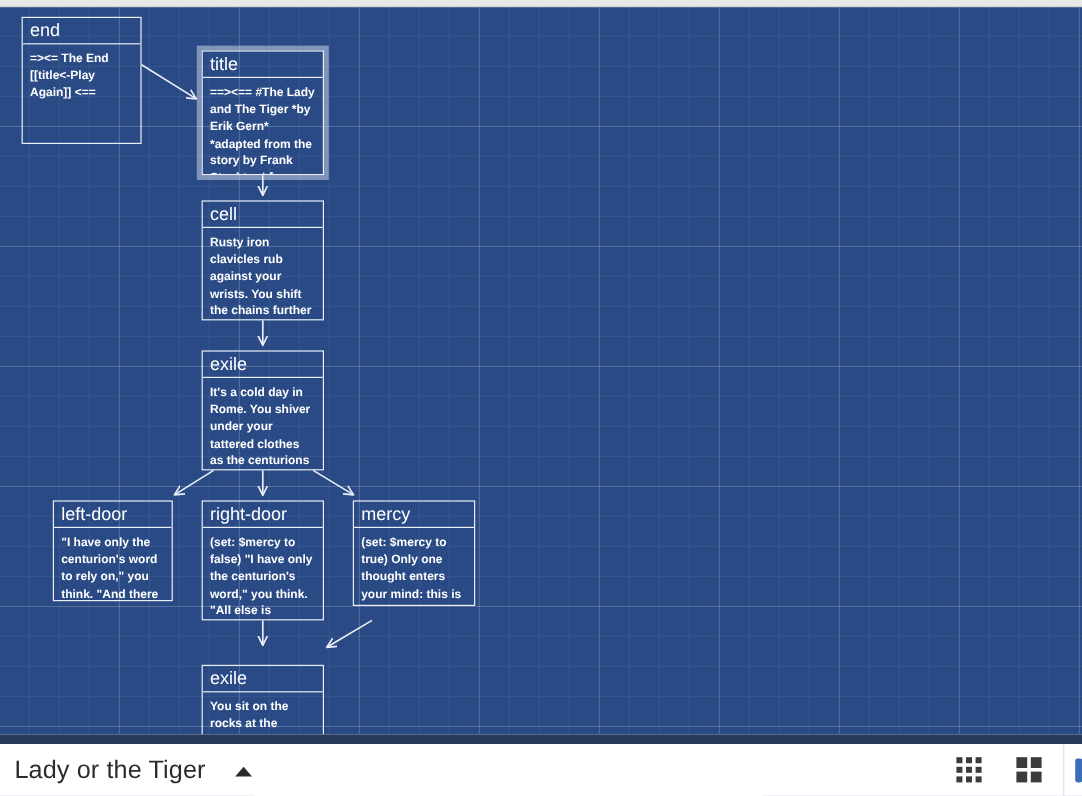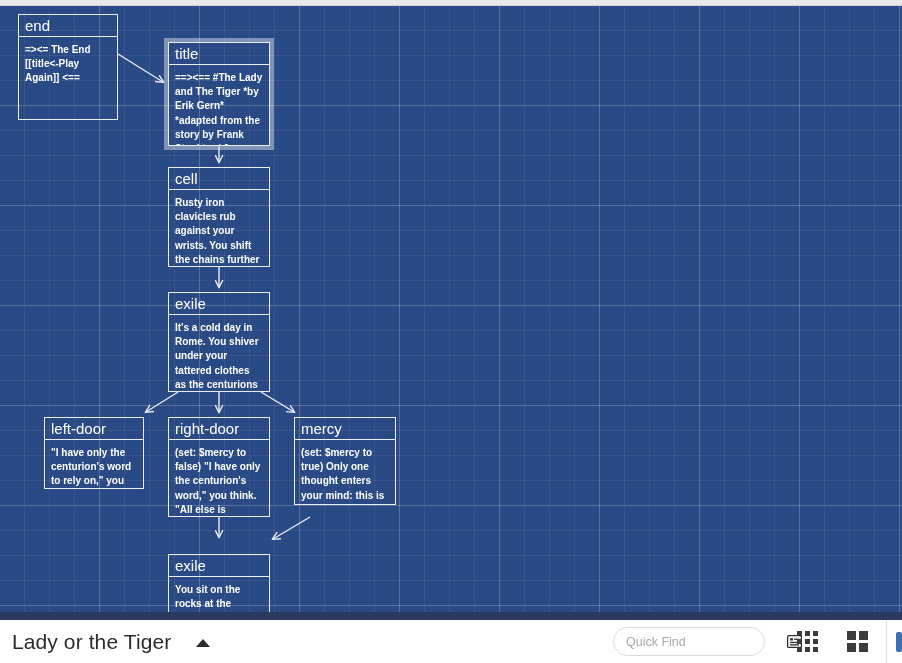--- a/index.html
+++ b/index.html
@@ -191,21 +191,21 @@
         <div class="p-excerpt">==&gt;&lt;== #The Lady and The Tiger *by Erik Gern* *adapted from the story by Frank Stockton* […</div>
       </div>
       <div class="passage" style="left: 168px; top: 161px; width: 102px; height: 100px;">
         <div class="p-name">cell</div>
         <div class="p-excerpt">Rusty iron clavicles rub against your wrists. You shift the chains further up your arm and rub the</div>
       </div>
       <div class="passage" style="left: 168px; top: 286px; width: 102px; height: 100px;">
         <div class="p-name">exile</div>
         <div class="p-excerpt">It's a cold day in Rome. You shiver under your tattered clothes as the centurions drag you</div>
       </div>
-      <div class="passage" style="left: 44px; top: 411px; width: 100px; height: 72px;">
+      <div class="passage" style="left: 44px; top: 411px; width: 100px; height: 84px;">
         <div class="p-name">left-door</div>
         <div class="p-excerpt">"I have only the centurion's word to rely on," you think. "And there must be some other explan…</div>
       </div>
       <div class="passage" style="left: 168px; top: 411px; width: 102px; height: 100px;">
         <div class="p-name">right-door</div>
         <div class="p-excerpt">(set: $mercy to false) "I have only the centurion's word," you think. "All else is conjecture…</div>
       </div>
       <div class="passage" style="left: 294px; top: 411px; width: 102px; height: 88px;">
         <div class="p-name">mercy</div>
         <div class="p-excerpt">(set: $mercy to true) Only one thought enters your mind: this is a false choice. Neither door hold…</div>
@@ -221,30 +221,20 @@
 
 <div id="bottom-bar">
 
   <div id="story-title-group">
     <span id="story-title">Lady or the Tiger</span>
     <span class="caret-up"></span>
   </div>
 
   <div id="bar-right">
 
-    <div id="quick-find">
-      <input type="text" placeholder="Quick Find" style="">
-      <svg class="lines-icon" viewBox="0 0 15 13">
-        <rect x="0.6" y="0.6" width="13.8" height="11.8" rx="1.2" fill="none" stroke="#2f2f2f" stroke-width="1.3"></rect>
-        <rect x="3" y="3.2" width="3" height="2.3" fill="#2f2f2f"></rect>
-        <rect x="7" y="3.6" width="5" height="1.3" fill="#2f2f2f"></rect>
-        <rect x="3" y="6.8" width="9" height="1.3" fill="#2f2f2f"></rect>
-        <rect x="3" y="9.2" width="9" height="1.3" fill="#2f2f2f"></rect>
-      </svg>
-    </div>
 
     <div class="grid-btn" id="grid-small">
       <div class="g3">
         <span></span>
           <span></span>
           <span></span>
         <span></span>
           <span></span>
           <span></span>
         <span></span>

